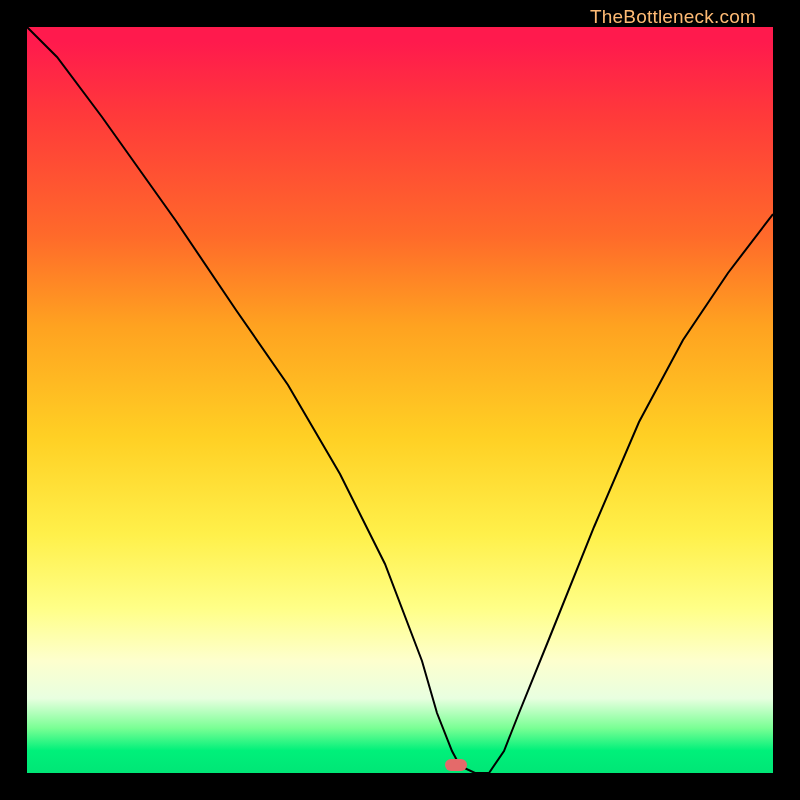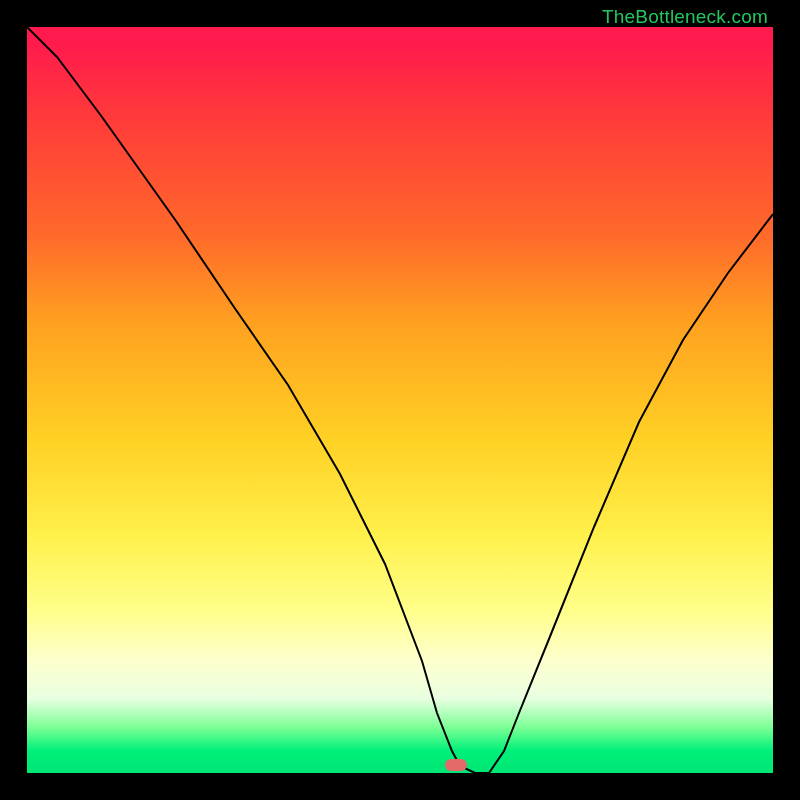--- a/index.html
+++ b/index.html
@@ -27,22 +27,22 @@
   .curve path{stroke:#000;stroke-width:2;fill:none;}
   .marker{
     position:absolute;
     width:22px;height:12px;
     border-radius:6px;
     background:#e46a6a;
     left:418px;top:732px;
   }
   .watermark{
     position:absolute;
-    right:32px;top:6px;
-    color:#22c55e;
+    right:44px;top:6px;
+    color:#fdba74;
     font:normal 19px Arial,Helvetica,sans-serif;
     letter-spacing:0.2px;
   }
 </style>
 </head>
 <body>
 
 <div class="frame">
   <div class="plot">
     <svg class="curve" viewBox="0 0 746 746" preserveAspectRatio="none">

